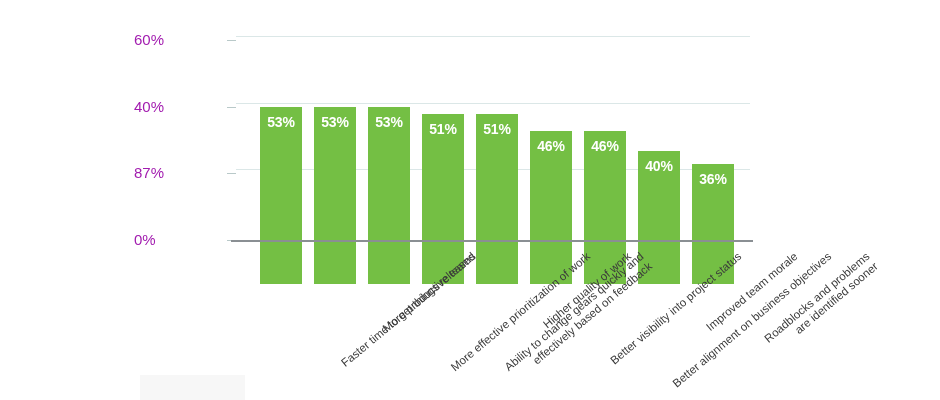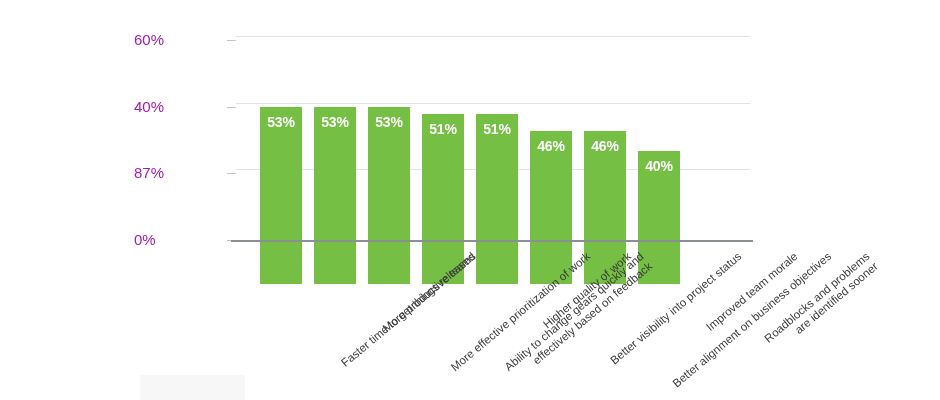--- a/index.html
+++ b/index.html
@@ -156,20 +156,24 @@
           <div class="bar-label" style="color: rgb(255, 255, 255);">46%</div>
         </div>
         <div class="bar-slot" style="left: 348px; height: 153.333px;">
           <div class="bar" style="height: 153.333px; background: rgb(116, 191, 68);"></div>
           <div class="bar-label" style="color: rgb(255, 255, 255);">46%</div>
         </div>
         <div class="bar-slot" style="left: 402px; height: 133.333px;">
           <div class="bar" style="height: 133.333px; background: rgb(116, 191, 68);"></div>
           <div class="bar-label" style="color: rgb(255, 255, 255);">40%</div>
         </div>
+        <div class="bar-slot" style="left: 456px; height: 120px;">
+          <div class="bar" style="height: 120px; background: rgb(116, 191, 68);"></div>
+          <div class="bar-label" style="color: rgb(255, 255, 255);">36%</div>
+        </div>
       </div>
   </div>
 
   <div class="axis-baseline"></div>
 
   <div id="cat-layer">
       <div class="cat-label" style="left: 299px; top: 250px;">
         <div>Faster time to get things released</div>
       </div>
       <div class="cat-label" style="left: 353px; top: 250px;">

